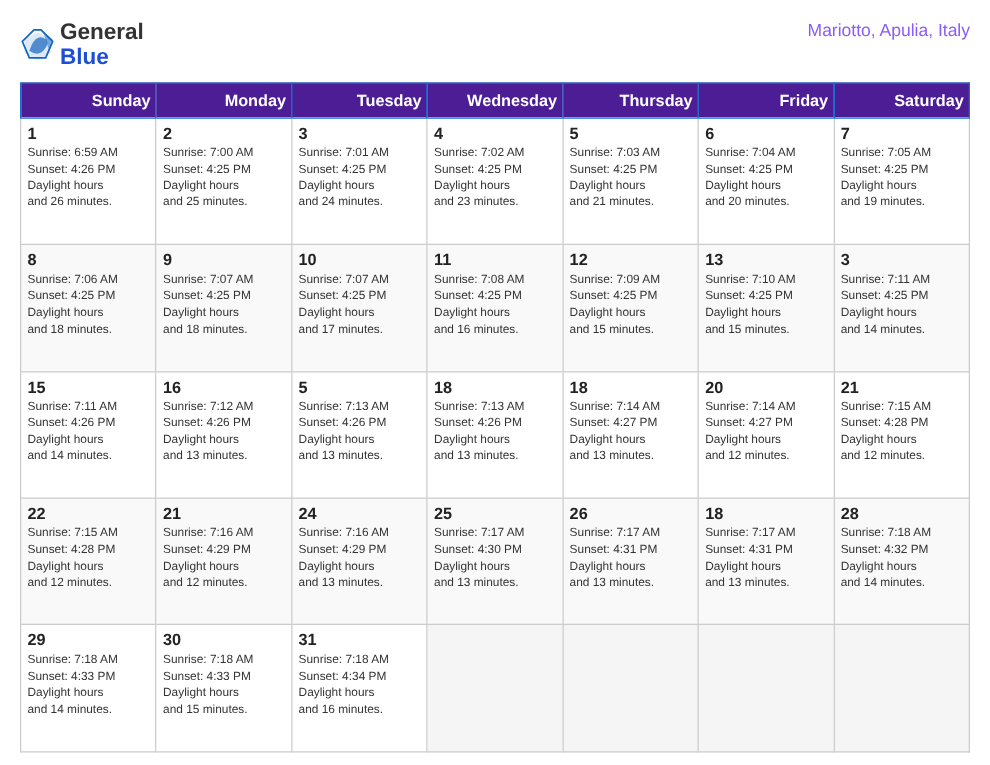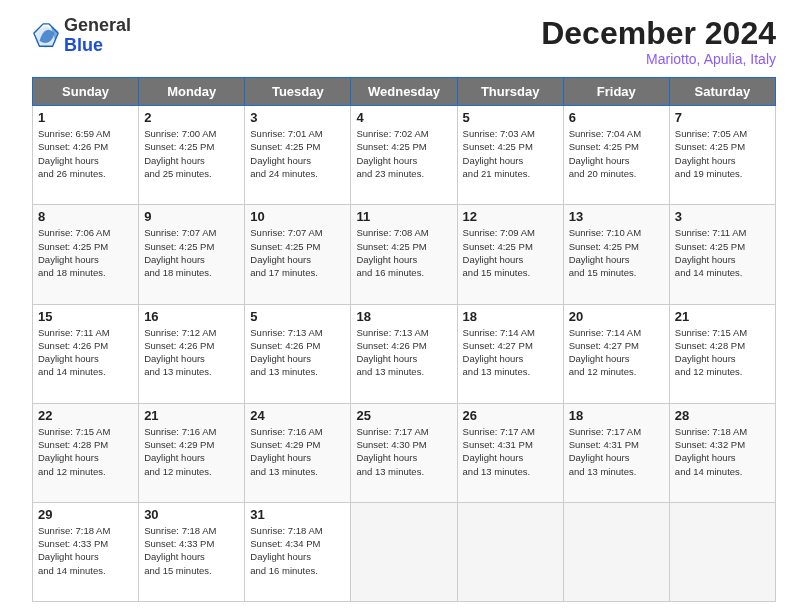--- a/index.html
+++ b/index.html
@@ -6,21 +6,21 @@
     body {
       font-family: Arial, sans-serif;
       background: #fff;
       width: 792px;
       height: 612px;
       overflow: hidden;
     }
     .page {
       width: 792px;
       height: 612px;
-      padding: 16px 16px 10px 32px;
+      padding: 16px 16px 10px 16px;
       display: flex;
       flex-direction: column;
     }
     .header {
       display: flex;
       justify-content: space-between;
       align-items: flex-start;
       margin-bottom: 10px;
     }
     .logo {
@@ -53,26 +53,26 @@
       color: #8b5cf6;
     }
     .calendar {
       flex: 1;
       border: 1px solid #ccc;
       border-collapse: collapse;
       width: 100%;
       table-layout: fixed;
     }
     .calendar th {
-      background-color: #737373;
+      background-color: #4c1d95;
       color: #fff;
       font-size: 13px;
       font-weight: bold;
       padding: 6px 4px;
-      text-align: center;
+      text-align: right;
       border: 1px solid #1a6dd0;
     }
     .calendar td {
       border: 1px solid #ccc;
       vertical-align: top;
       padding: 4px 5px;
       font-size: 9.5px;
       color: #333;
       background: #fff;
       height: 78px;
@@ -108,21 +108,20 @@
         <polygon points="20,4 28,10 25,20" fill="#1565c0" opacity="0.5"></polygon>
       </svg>
       <div>
         <div class="logo-text">
           <span class="logo-general">General</span><br>
           <span class="logo-blue">Blue</span>
         </div>
       </div>
     </div>
     <div class="title-block">
-      <div class="month-title">December 2024</div>
       <div class="subtitle">Mariotto, Apulia, Italy</div>
     </div>
   </div>
 
   <table class="calendar">
     <thead>
       <tr>
         <th>Sunday</th>
         <th>Monday</th>
         <th>Tuesday</th>

